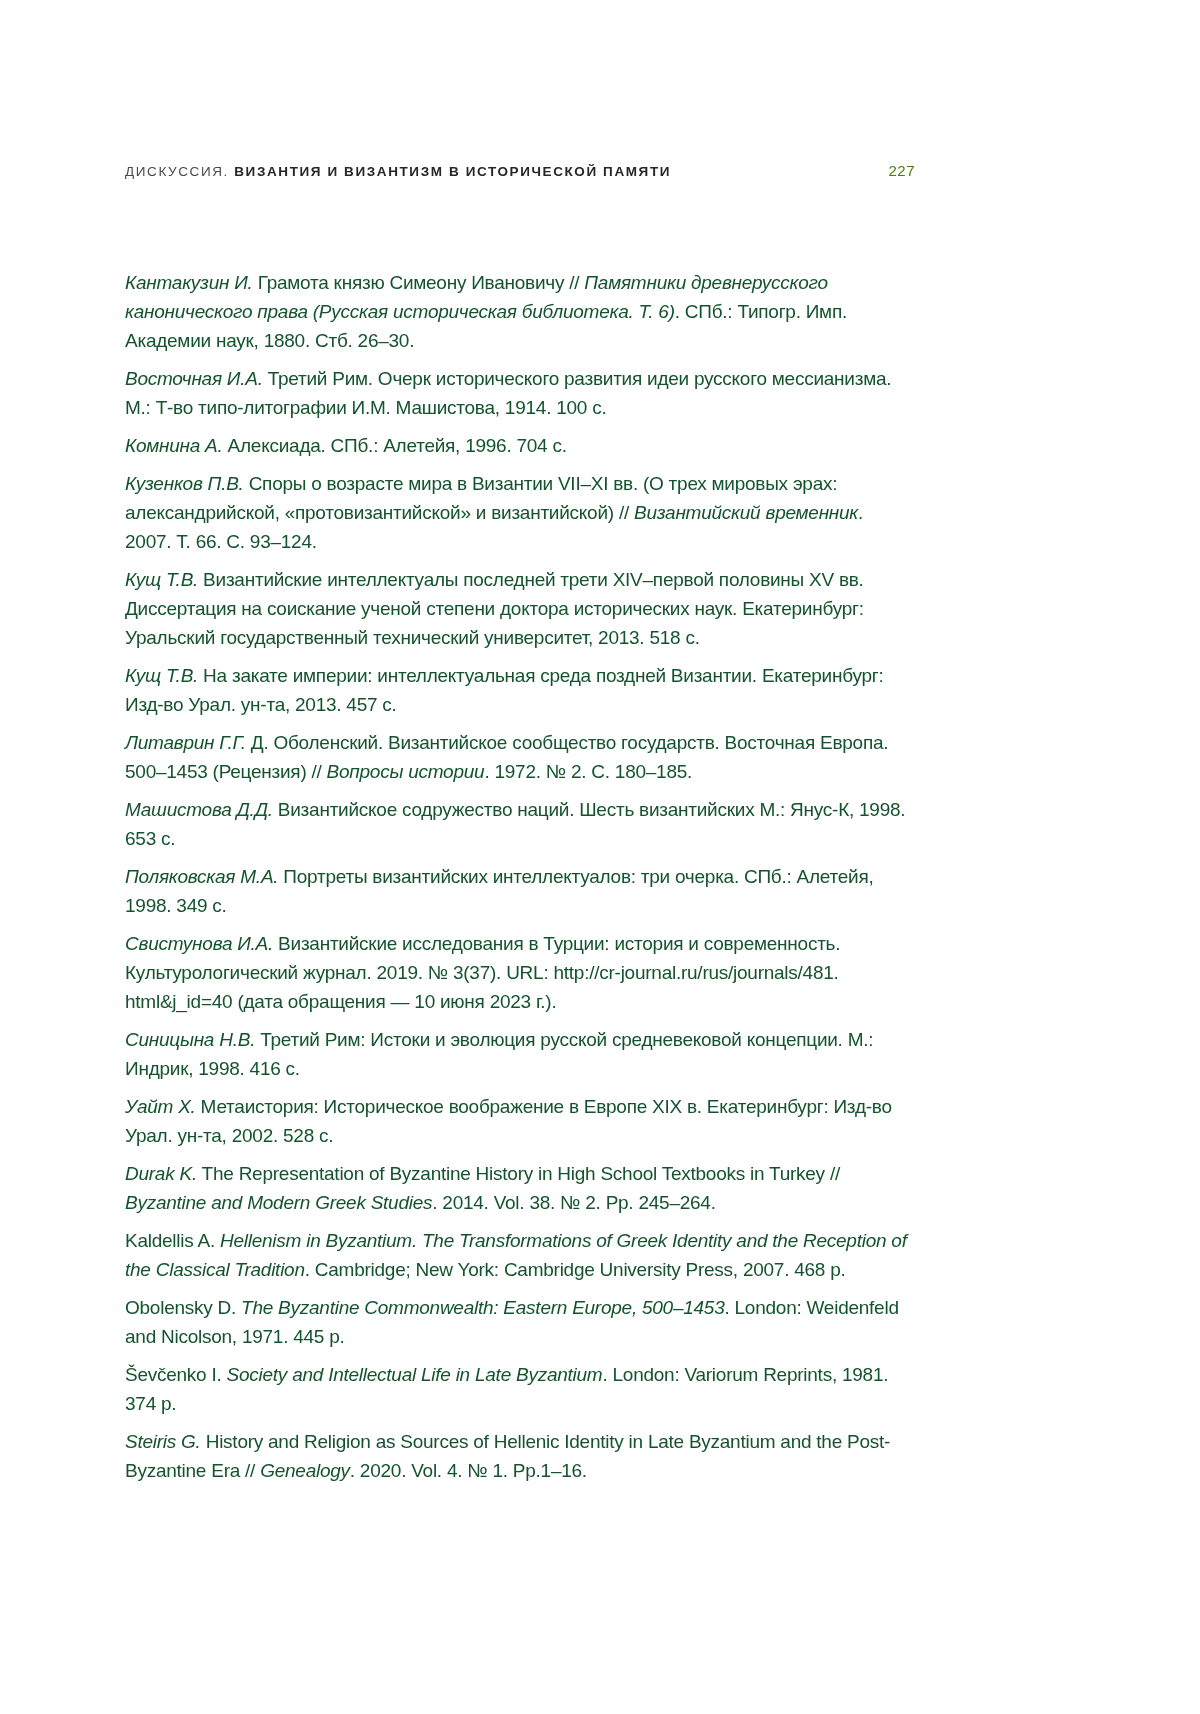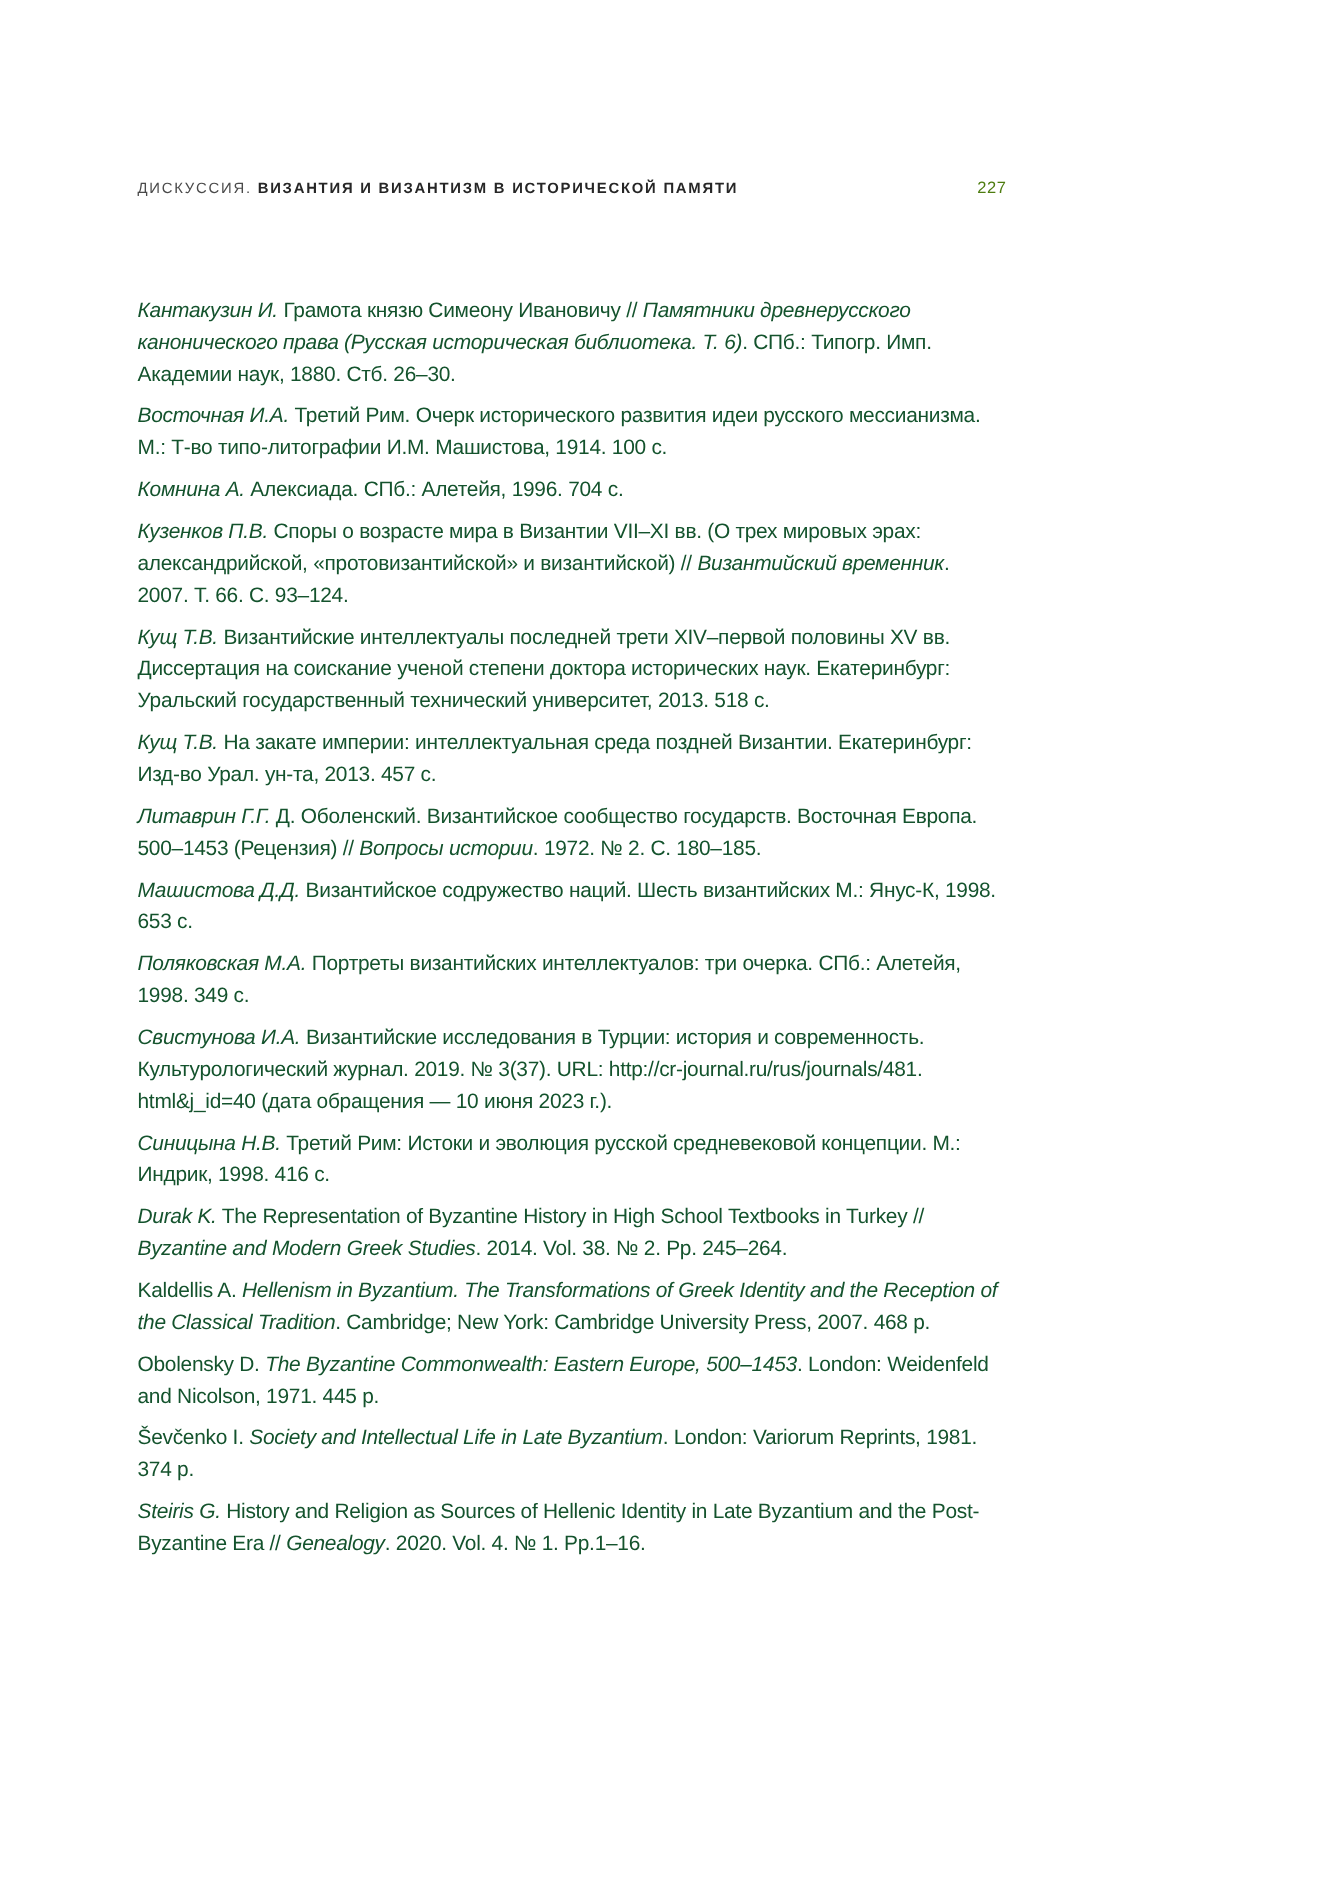--- a/index.html
+++ b/index.html
@@ -74,20 +74,21 @@
       <p class="entry"><span class="it">Восточная И.А.</span><span class=""> Третий Рим. Очерк исторического развития идеи русского мессиа­низма. М.: Т-во типо-литографии И.М. Машистова, 1914. 100 с.</span></p>
       <p class="entry"><span class="it">Комнина А.</span><span class=""> Алексиада. СПб.: Алетейя, 1996. 704 с.</span></p>
       <p class="entry"><span class="it">Кузенков П.В.</span><span class=""> Споры о возрасте мира в Византии VII–XI вв. (О трех мировых эрах: александрийской, «протовизантийской» и византийской) // </span><span class="it">Византийский времен­ник</span><span class="">. 2007. Т. 66. С. 93–124.</span></p>
       <p class="entry"><span class="it">Кущ Т.В.</span><span class=""> Византийские интеллектуалы последней трети XIV–первой половины XV вв. Диссертация на соискание ученой степени доктора исторических наук. Ека­теринбург: Уральский государственный технический университет, 2013. 518 с.</span></p>
       <p class="entry"><span class="it">Кущ Т.В.</span><span class=""> На закате империи: интеллектуальная среда поздней Византии. Екатерин­бург: Изд-во Урал. ун-та, 2013. 457 с.</span></p>
       <p class="entry"><span class="it">Литаврин Г.Г.</span><span class=""> Д. Оболенский. Византийское сообщество государств. Восточная Евро­па. 500–1453 (Рецензия) // </span><span class="it">Вопросы истории</span><span class="">. 1972. № 2. С. 180–185.</span></p>
       <p class="entry"><span class="it">Машистова Д.Д.</span><span class=""> Византийское содружество наций. Шесть византийских М.: Янус-К, 1998. 653 с.</span></p>
       <p class="entry"><span class="it">Поляковская М.А.</span><span class=""> Портреты византийских интеллектуалов: три очерка. СПб.: Але­тейя, 1998. 349 с.</span></p>
       <p class="entry"><span class="it">Свистунова И.А.</span><span class=""> Византийские исследования в Турции: история и современность. Культурологический журнал. 2019. № 3(37). URL: http://cr-journal.ru/rus/journals/481.​html&amp;j_id=40 (дата обращения — 10 июня 2023 г.).</span></p>
       <p class="entry"><span class="it">Синицына Н.В.</span><span class=""> Третий Рим: Истоки и эволюция русской средневековой концепции. М.: Индрик, 1998. 416 с.</span></p>
+      <p class="entry"><span class="it">Уайт Х.</span><span class=""> Метаистория: Историческое воображение в Европе XIX в. Екатеринбург: Изд-во Урал. ун-та, 2002. 528 с.</span></p>
       <p class="entry"><span class="it">Durak K.</span><span class=""> The Representation of Byzantine History in High School Textbooks in Turkey // </span><span class="it">Byzantine and Modern Greek Studies</span><span class="">. 2014. Vol. 38. № 2. Pp. 245–264.</span></p>
       <p class="entry"><span class="">Kaldellis A. </span><span class="it">Hellenism in Byzantium. The Transformations of Greek Identity and the Reception of the Classical Tradition</span><span class="">. Cambridge; New York: Cambridge University Press, 2007. 468 p.</span></p>
       <p class="entry"><span class="">Obolensky D. </span><span class="it">The Byzantine Commonwealth: Eastern Europe, 500–1453</span><span class="">. London: Weidenfeld and Nicolson, 1971. 445 p.</span></p>
       <p class="entry"><span class="">Ševčenko I. </span><span class="it">Society and Intellectual Life in Late Byzantium</span><span class="">. London: Variorum Reprints, 1981. 374 p.</span></p>
       <p class="entry"><span class="it">Steiris G.</span><span class=""> History and Religion as Sources of Hellenic Identity in Late Byzantium and the Post-Byzantine Era // </span><span class="it">Genealogy</span><span class="">. 2020. Vol. 4. № 1. Pp.1–16.</span></p>
     </div>
 
 </div>
 
 </body></html>

